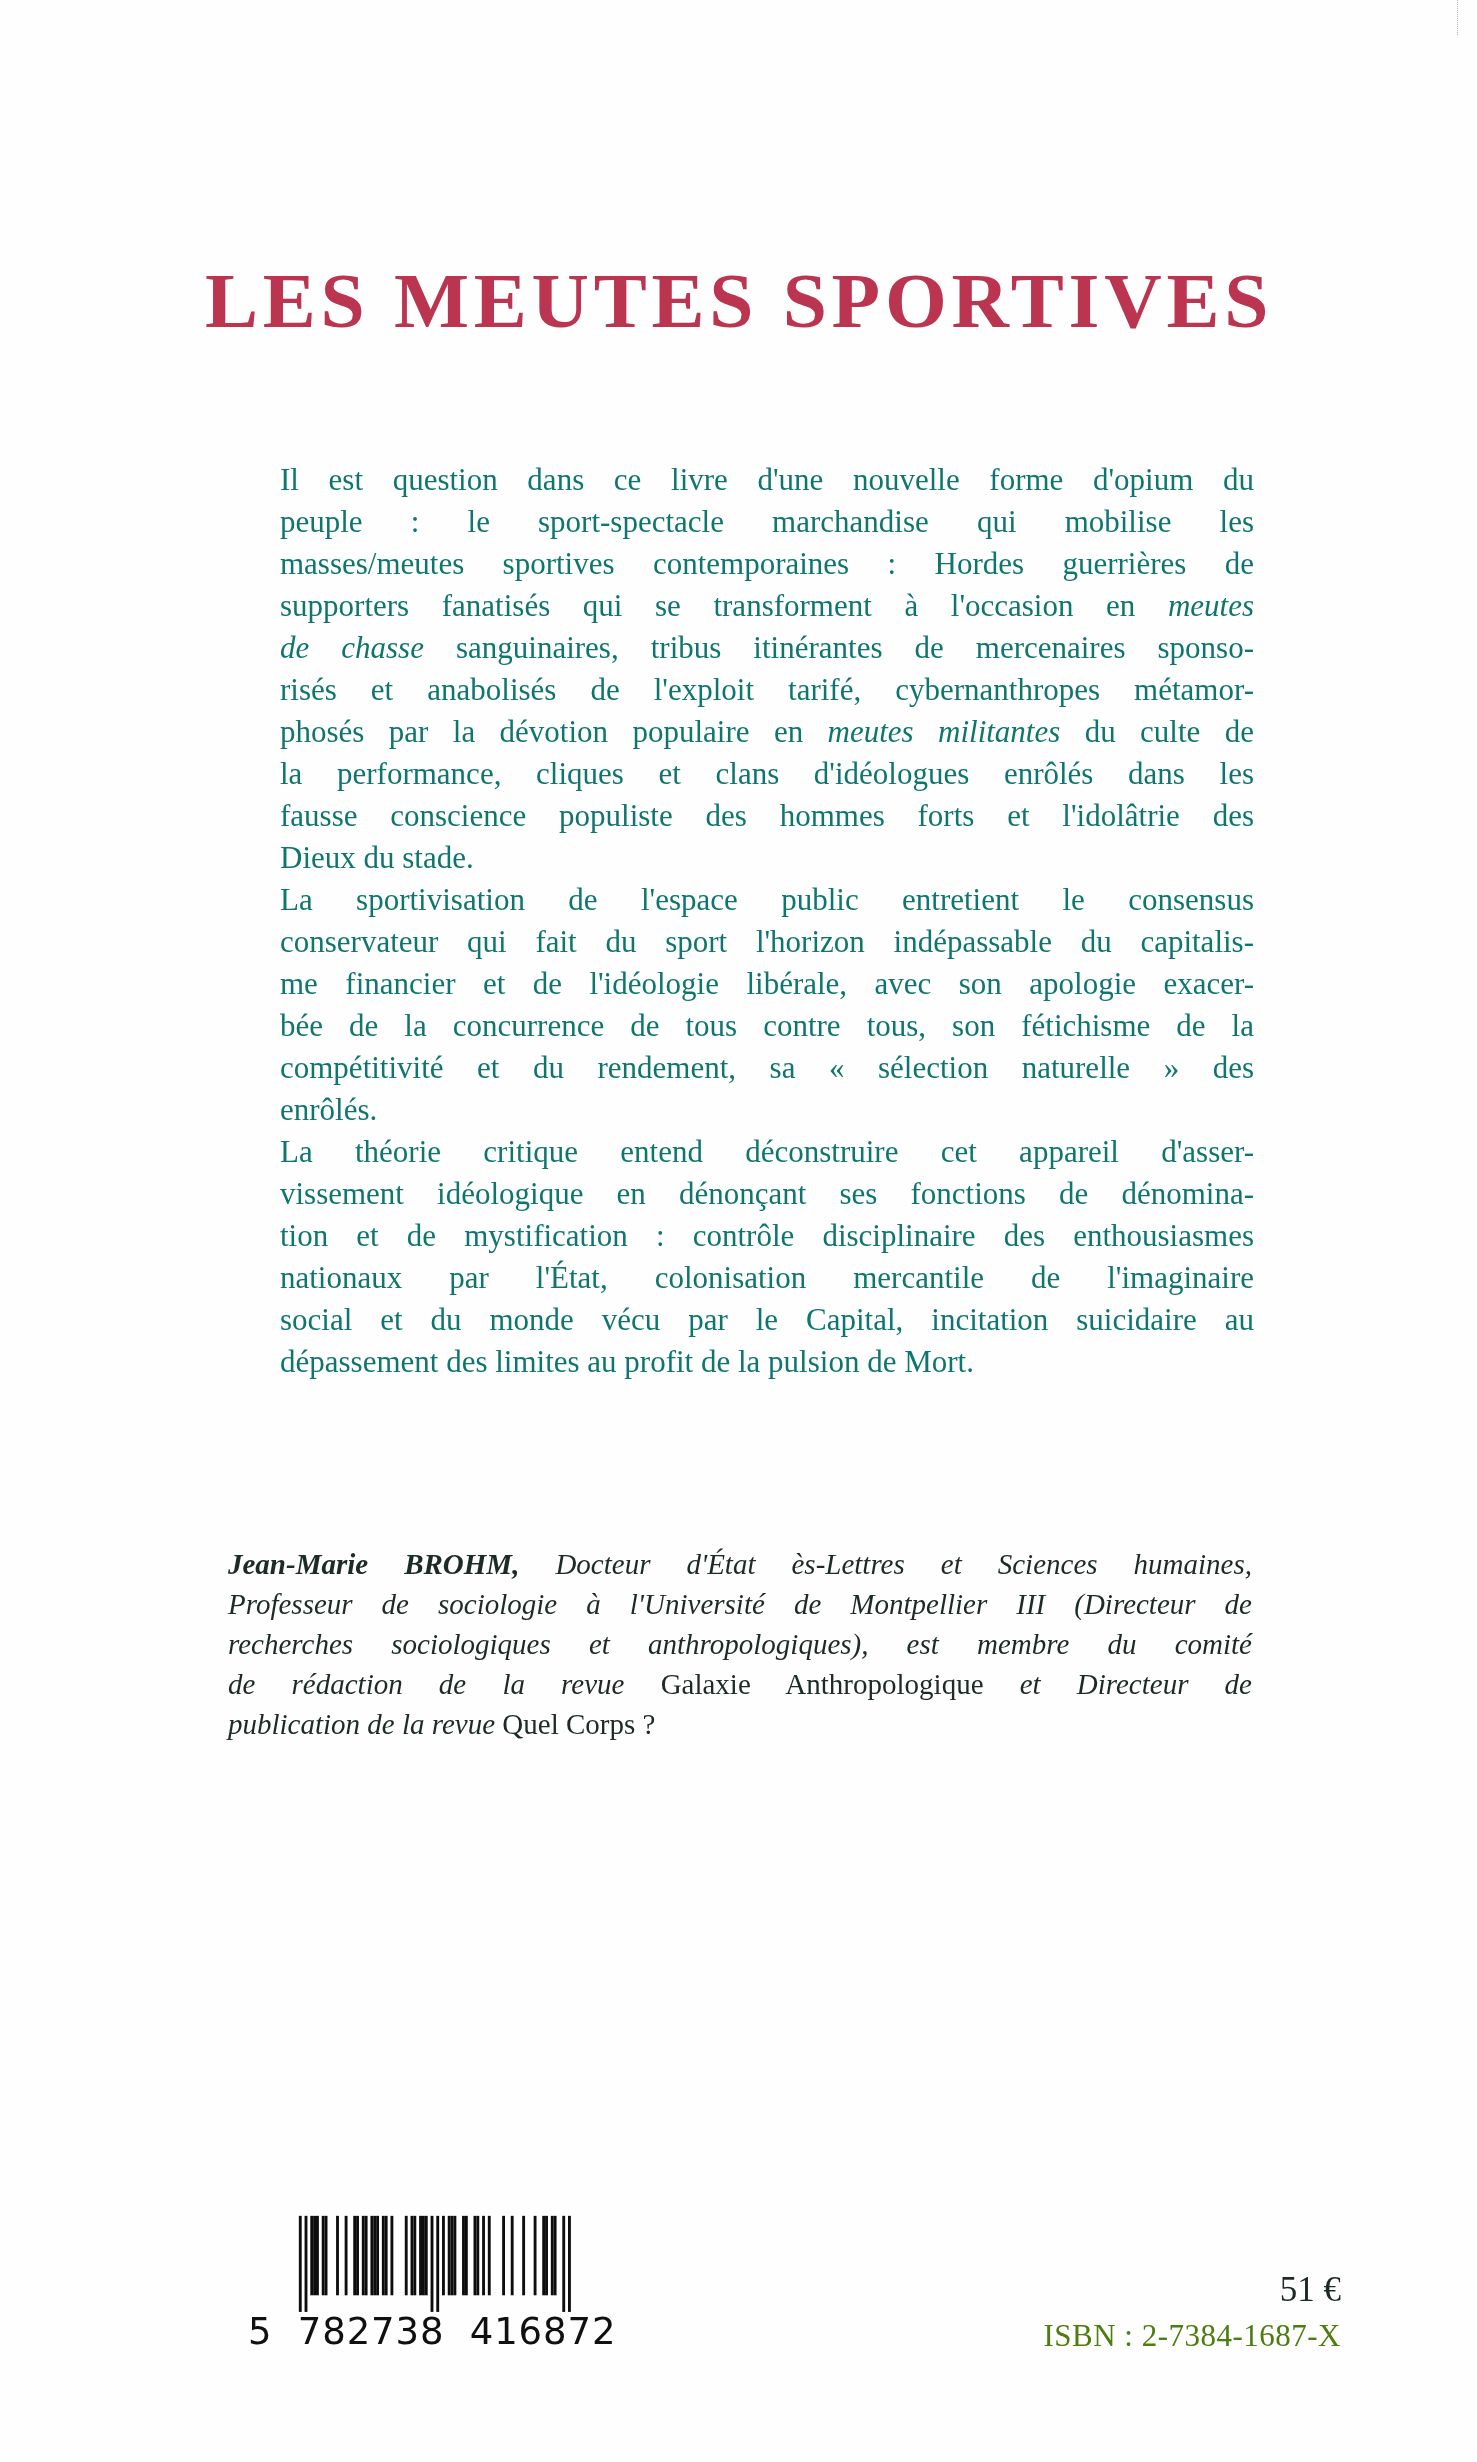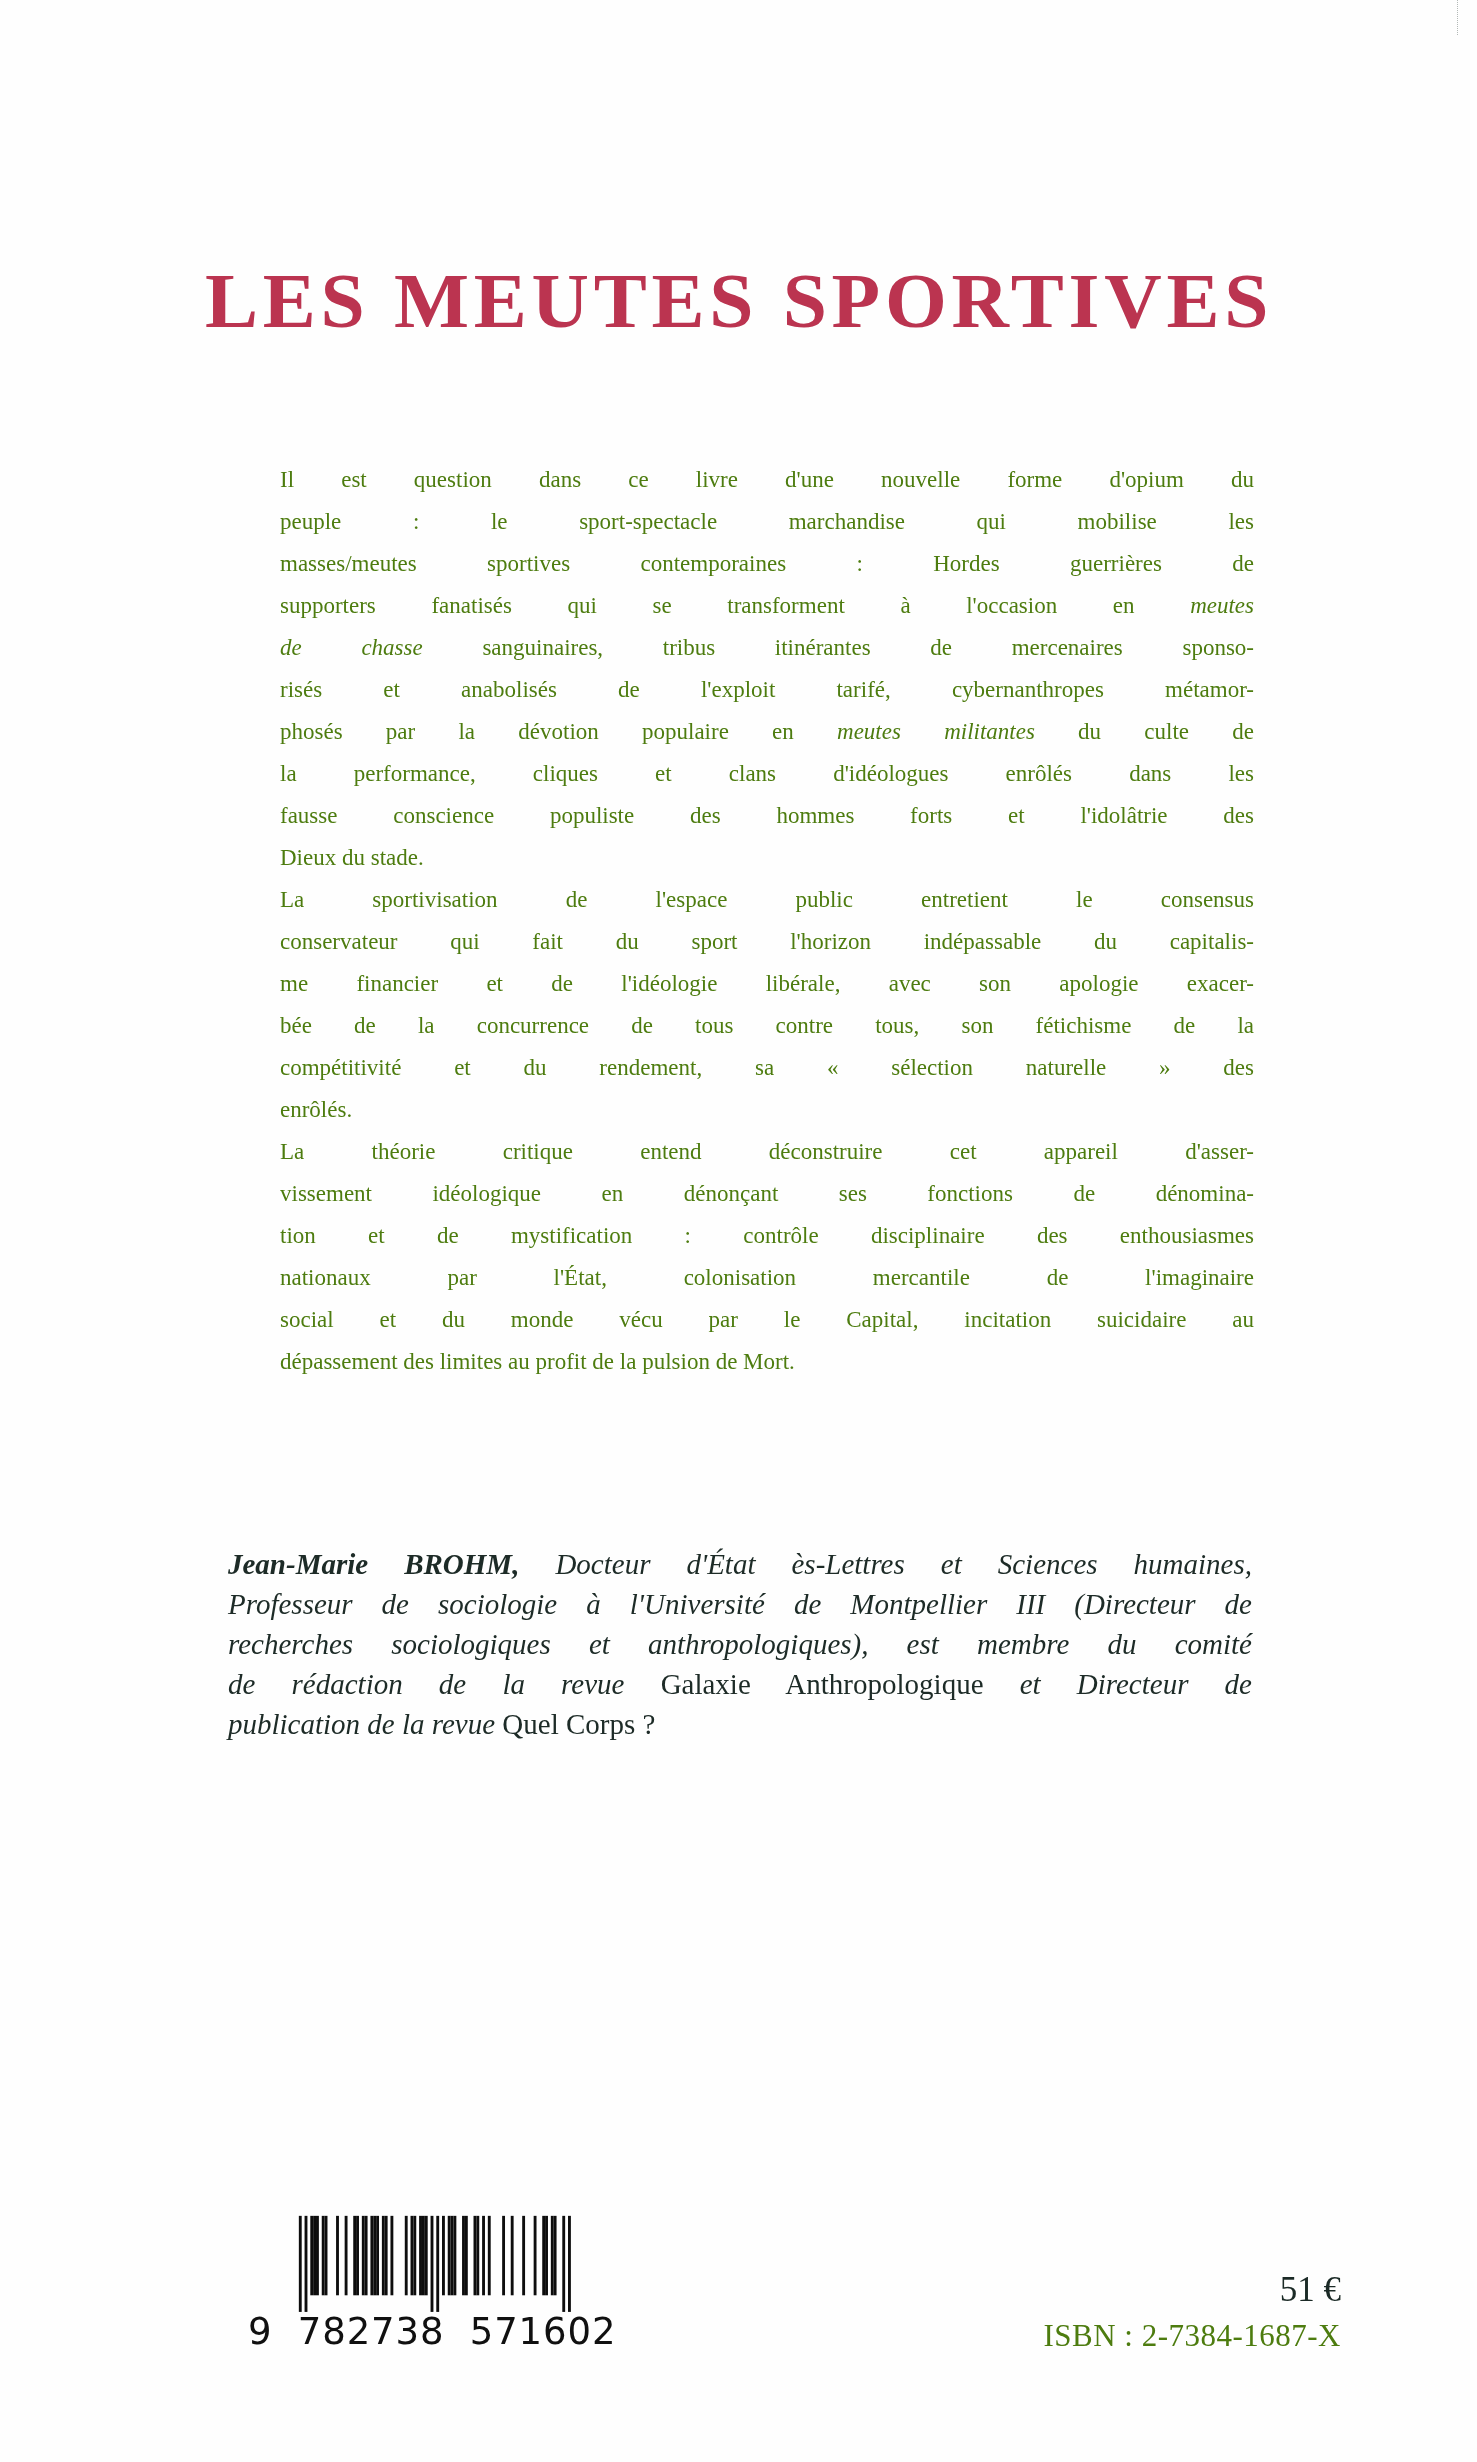--- a/index.html
+++ b/index.html
@@ -50,24 +50,24 @@
     white-space: nowrap;
     transform: scaleX(1.02);
   }
 
   
   #blurb {
     position: absolute;
     top: 459px;
     left: 230px;
     width: 1024px;
-    font-size: 23px;
+    font-size: 31px;
     line-height: 42px;
     text-align: justify;
-    color: #4d7c0f;
+    color: #0f766e;
   }
   #blurb p {
     margin: 0;
     text-indent: 50px;
   }
   #blurb .ln {
     display: block;
     text-align: justify;
     text-align-last: justify;
     white-space: pre;
@@ -239,19 +239,19 @@
           <rect x="276.20" y="2" width="3.10" height="86"></rect>
           <rect x="285.50" y="2" width="3.10" height="86"></rect>
           <rect x="288.60" y="2" width="3.10" height="86"></rect>
           <rect x="294.80" y="2" width="3.10" height="86"></rect>
           <rect x="297.90" y="2" width="3.10" height="86"></rect>
           <rect x="307.20" y="2" width="3.10" height="104"></rect>
           <rect x="313.40" y="2" width="3.10" height="104"></rect>
         </g>
     </svg>
   </div>
-  <div id="barcode-digits">9  782738  571602</div>
+  <div id="barcode-digits">5  782738  416872</div>
 
   <div id="price">51 €</div>
   <div id="isbn">ISBN : 2-7384-1687-X</div>
 
 </div>
 
 
 </body></html>

